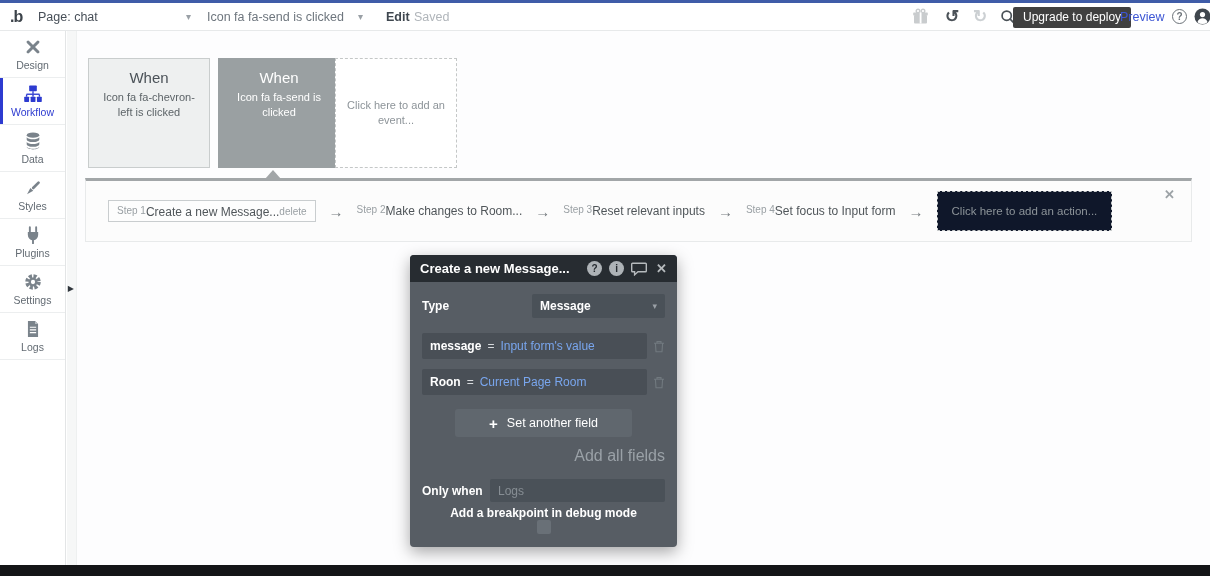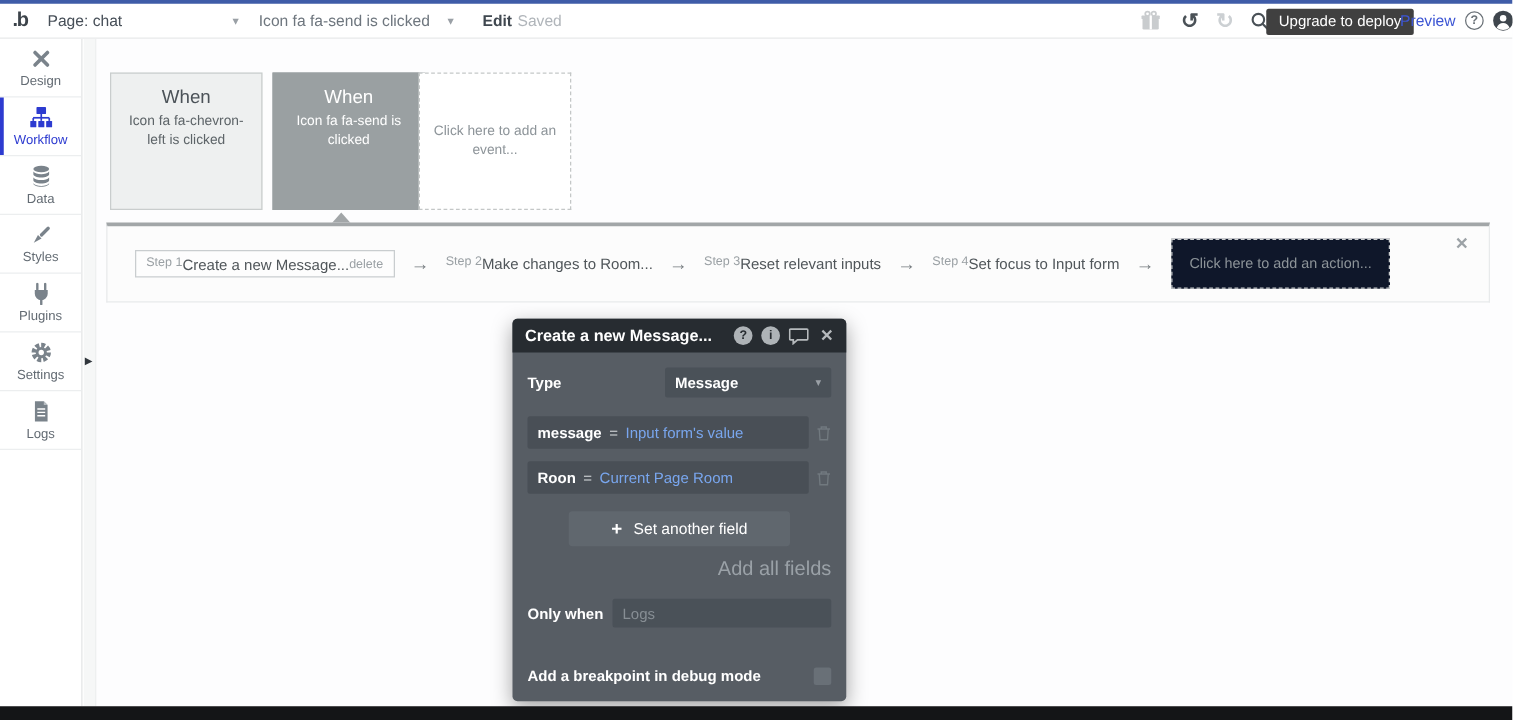--- a/index.html
+++ b/index.html
@@ -101,21 +101,21 @@
   .trash { margin-left:6px; opacity:.8; cursor:pointer; display:flex; }
   .set-field-btn { display:flex; align-items:center; justify-content:center; margin:14px auto 0 auto;
                    width:177px; height:28px; background:#60676e; border:none; border-radius:3px; color:#fff;
                    font-size:12.5px; cursor:pointer; font-family:"Liberation Sans",sans-serif; }
   .set-field-btn .plus { font-weight:bold; font-size:15px; margin-right:9px; }
   .add-all { text-align:right; color:#9aa1a7; font-size:16px; margin-top:10px; cursor:pointer; }
   .only-when { display:flex; align-items:center; margin-top:14px; }
   .only-when .wlabel { width:68px; }
   .ow-input { flex:1; height:23px; background:#4a5158; border-radius:2px; display:flex; align-items:center;
               padding:0 8px; color:#878e94; font-size:12px; cursor:text; }
-  .break-row { display:flex; align-items:center; justify-content:space-between; margin-top:32px; }
+  .break-row { display:flex; align-items:center; justify-content:space-between; margin-top:4px;flex-direction:column; }
   .break-check { width:14px; height:14px; background:#697077; border-radius:2px; cursor:pointer; }
 
   .bottombar { position:absolute; left:0; top:565px; width:1210px; height:11px; background:#141517; z-index:40; }
 
   svg { display:block; }
 </style>
 </head>
 <body>
 
 <div class="topstrip"></div>

